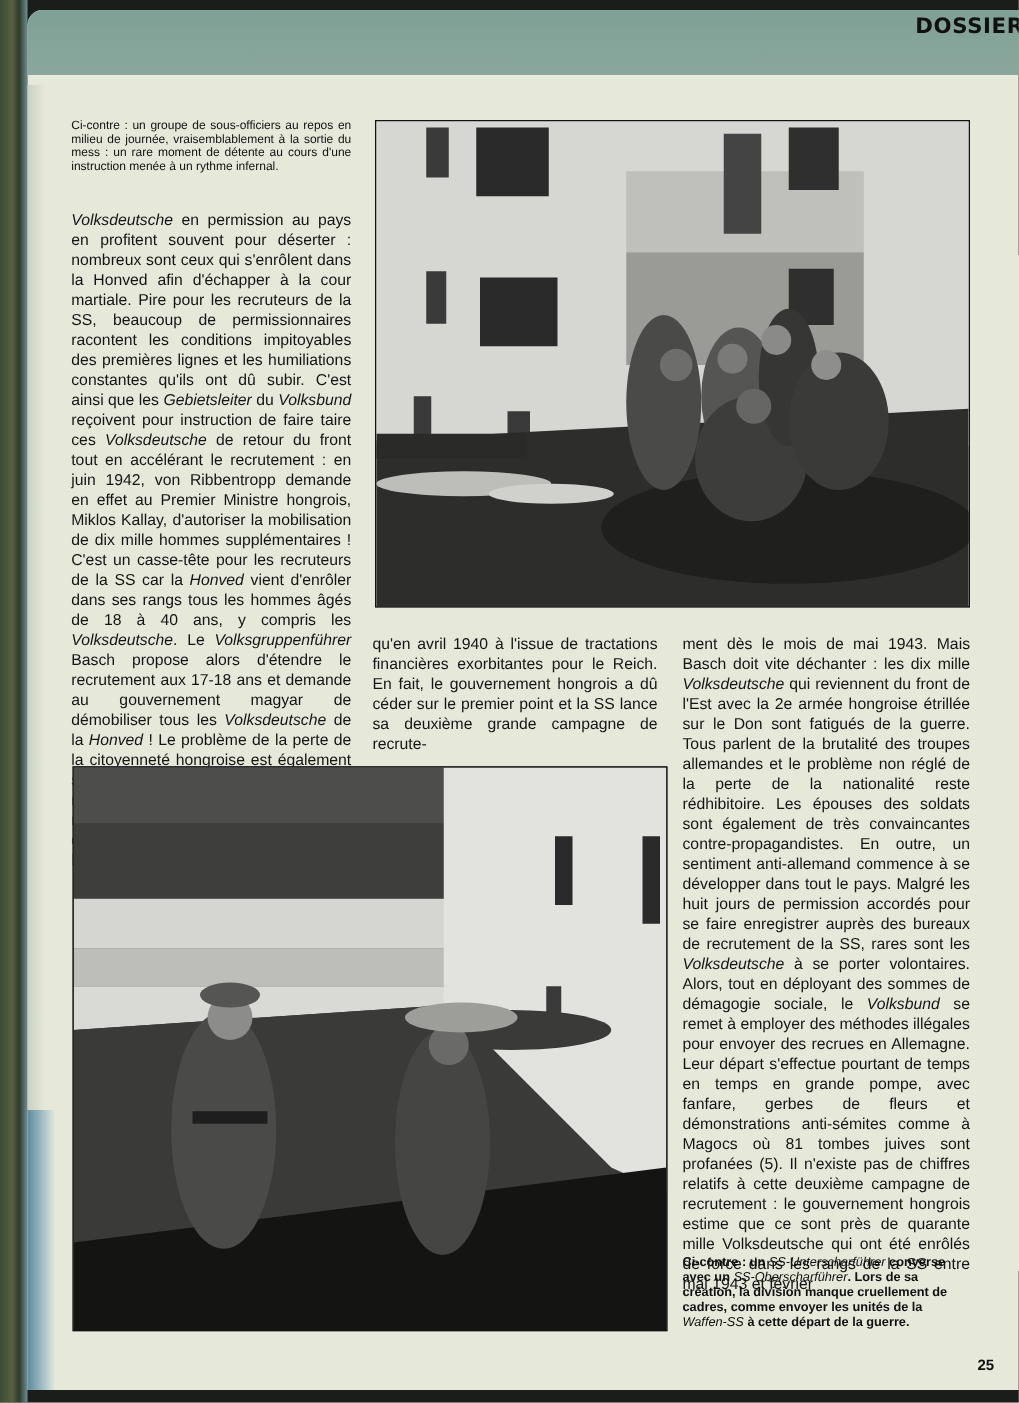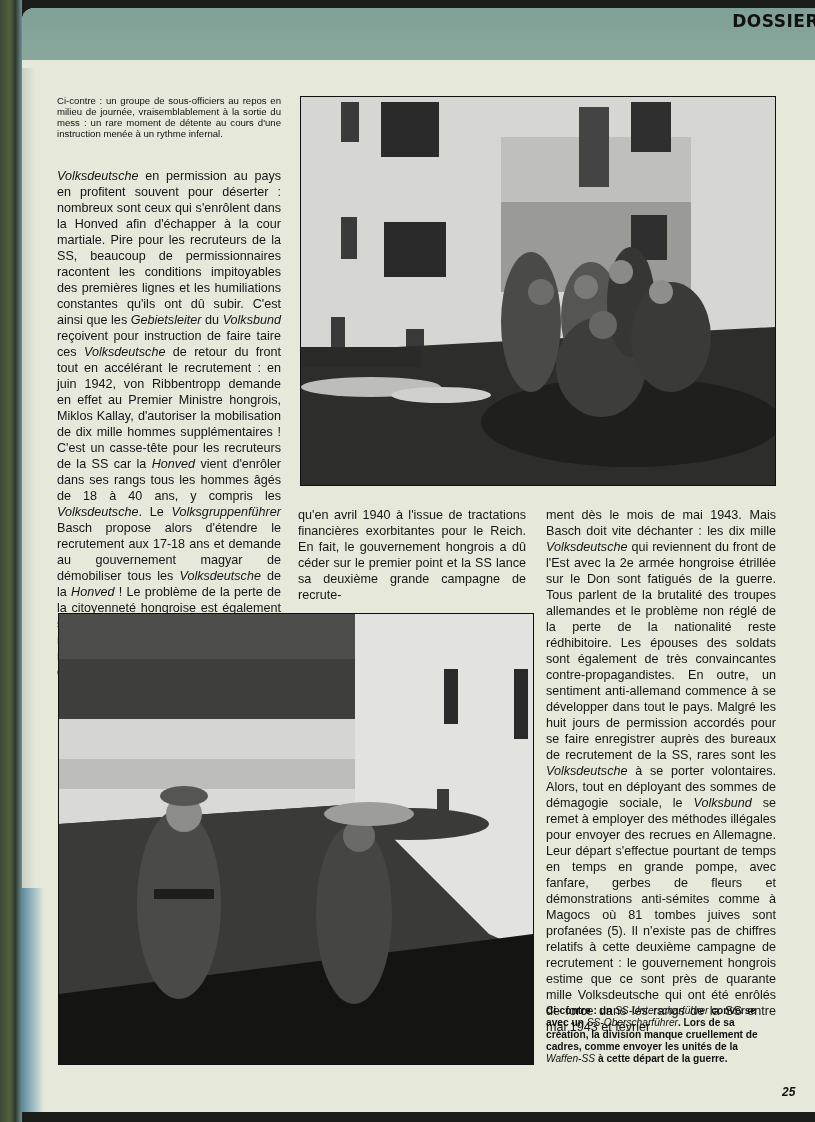--- a/index.html
+++ b/index.html
@@ -52,21 +52,21 @@
     position: absolute; left: 524px; top: 960px; width: 230px;
     font-size: 9.3px; line-height: 11px; color: #222;
   }
   .caption-bottom {
     position: absolute; left: 524px; top: 997px; width: 230px;
     font-size: 10.2px; line-height: 12px; font-weight: bold; color: #111;
   }
   .caption-bottom i { font-weight: normal; }
   .page-number {
     position: absolute; left: 760px; top: 1077px;
-    font-size: 12px; font-weight: bold; font-style: italic; color: #111;
+    font-size: 12px; font-weight: bold; color: #111;
   }
   .photo {
     position: absolute; border: 1px solid #111; overflow: hidden; background: #777;
   }
   .photo1 { left: 278px; top: 88px; width: 474px; height: 388px; }
   .photo2 { left: 36px; top: 605px; width: 474px; height: 450px; }
   .photo svg { width: 100%; height: 100%; display: block; }
 </style>
 </head>
 <body>

